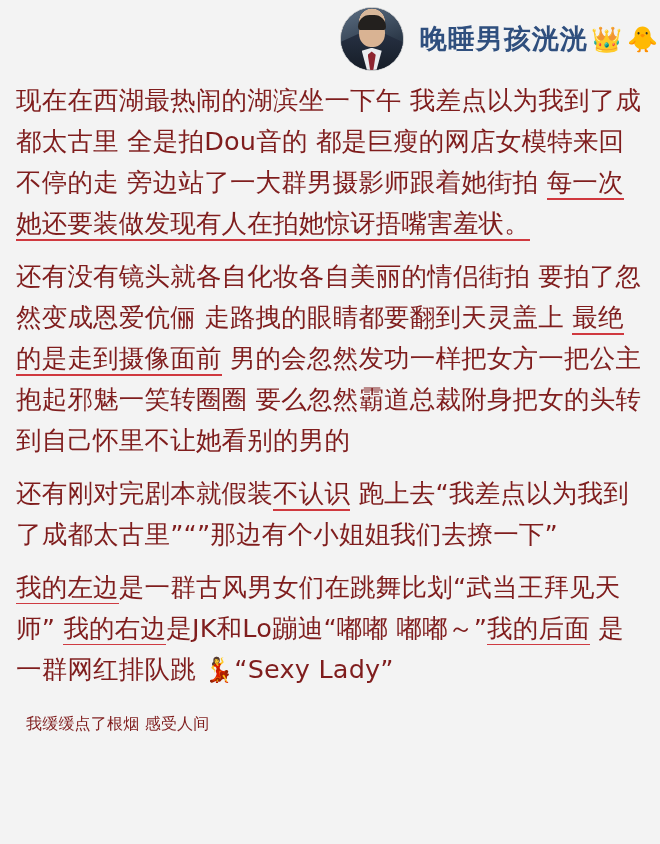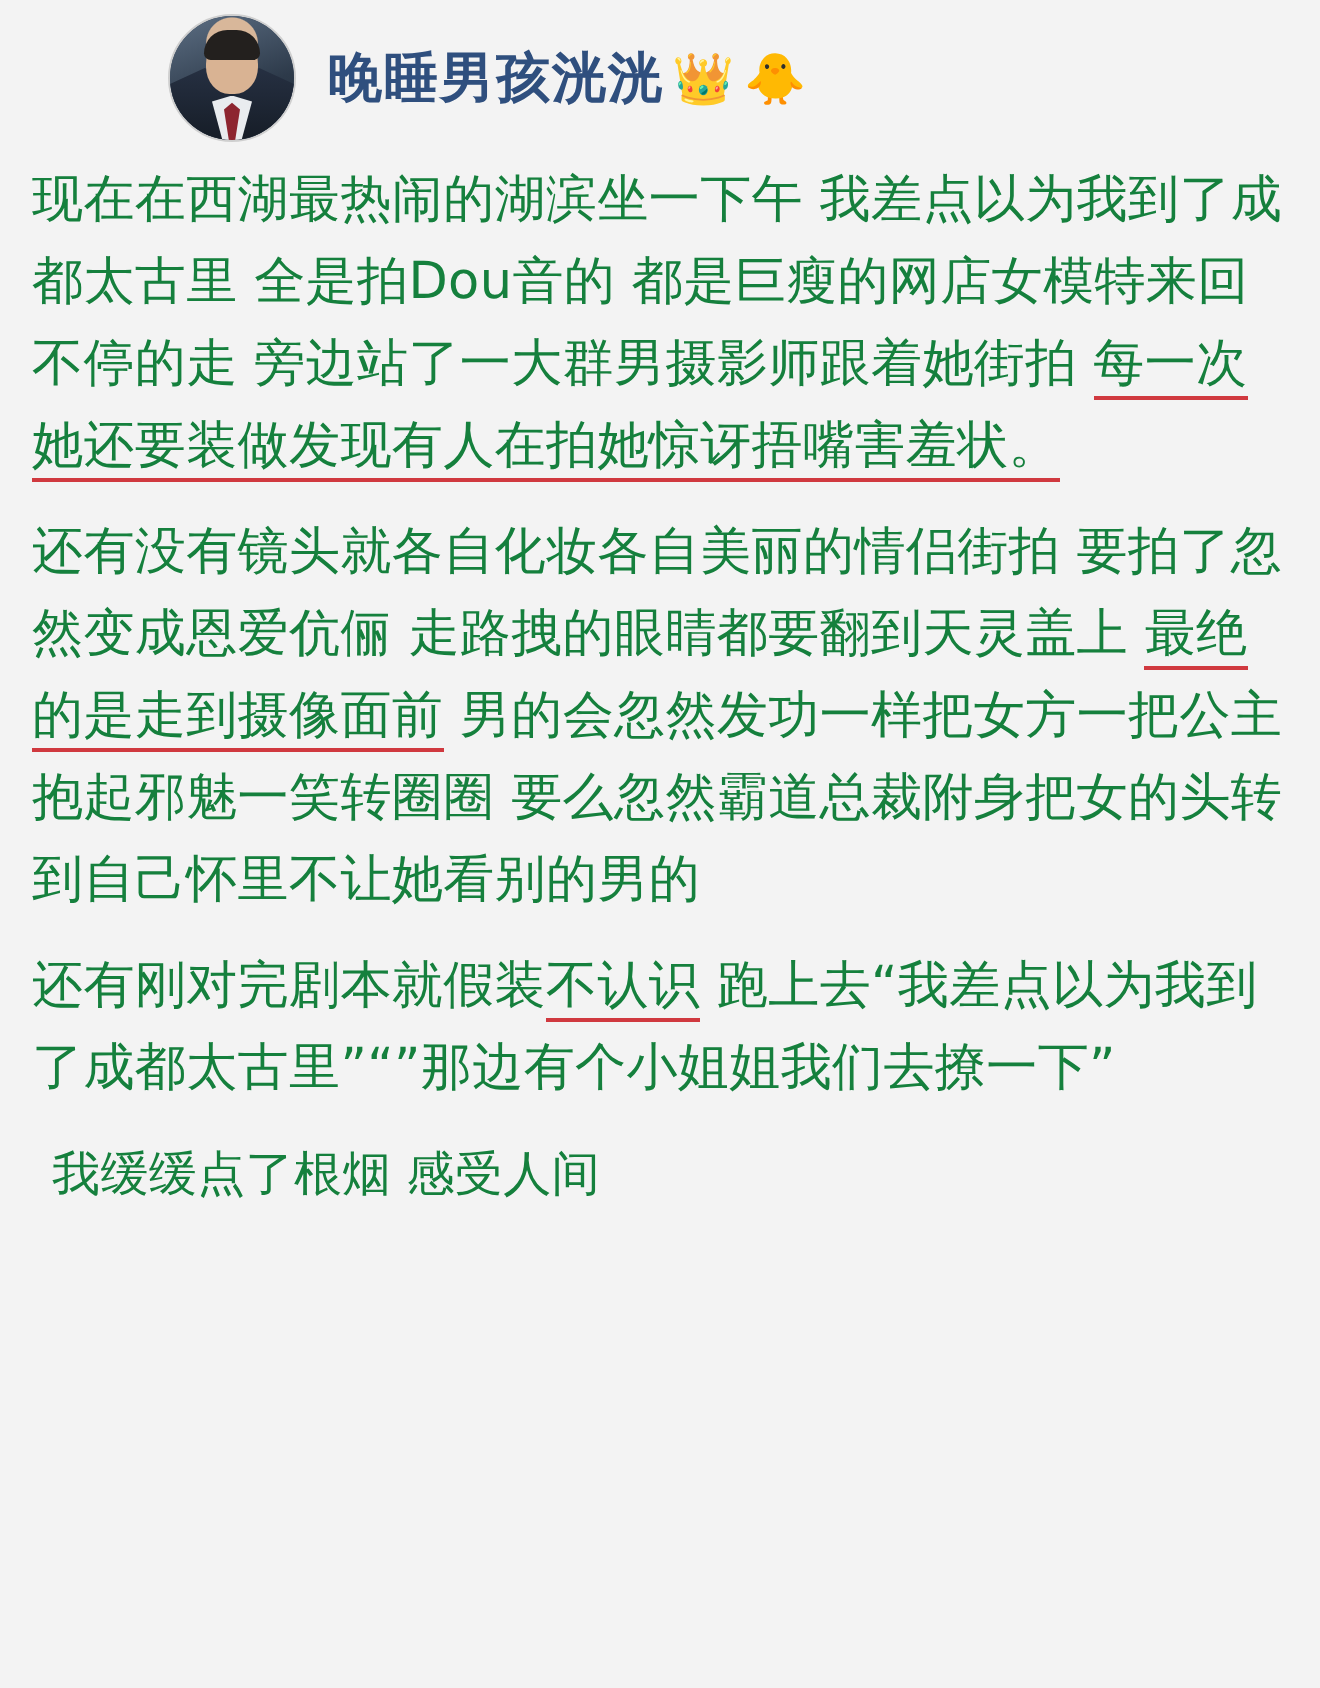--- a/index.html
+++ b/index.html
@@ -21,20 +21,21 @@
     box-sizing: border-box;
   }
 
   
   .header {
     display: flex;
     align-items: center;
     padding: 8px 0 10px 84px;
     height: 80px;
     box-sizing: border-box;
+    justify-content: flex-end;
   }
   .avatar {
     position: relative;
     width: 62px;
     height: 62px;
     border-radius: 50%;
     overflow: hidden;
     flex: 0 0 auto;
     background: #3a4a5e;
     border: 1px solid #cfcfcf;
@@ -104,21 +105,21 @@
     align-items: center;
   }
   .username .emoji {
     font-size: 25px;
     margin-left: 4px;
   }
 
   
   .post {
     padding: 0 16px;
-    color: #15803d;
+    color: #7f1d1d;
     font-size: 25.5px;
     line-height: 41px;
     letter-spacing: 0.2px;
   }
   .para {
     margin: 0;
     text-indent: 0;
     word-break: break-all;
   }
   .para + .para { margin-top: 12px; }
@@ -128,21 +129,21 @@
     border-bottom: 2px solid #d0393f;
     padding-bottom: 1px;
   }
   .ul-red-thin {
     border-bottom: 1.6px solid #cf3b42;
     padding-bottom: 1px;
   }
 
   
   .last-line {
-    font-size: 24px;
+    font-size: 16px;
     padding-left: 10px;
   }
   .dancer { font-size: 24px; }
 </style>
 </head>
 <body>
 
 <div class="page">
 
   <div class="header">
@@ -168,17 +169,20 @@
     </p>
 
     <p class="para">
       <span>还有没有镜头就各自化妆各自美丽的情侣街拍 要拍了忽然变成恩爱伉俪 走路拽的眼睛都要翻到天灵盖上 </span><span class="ul-red">最绝的是走到摄像面前</span><span> 男的会忽然发功一样把女方一把公主抱起邪魅一笑转圈圈 要么忽然霸道总裁附身把女的头转到自己怀里不让她看别的男的</span>
     </p>
 
     <p class="para">
       <span>还有刚对完剧本就假装</span><span class="ul-red">不认识</span><span> 跑上去“我差点以为我到了成都太古里”“”那边有个小姐姐我们去撩一下”</span>
     </p>
 
+    <p class="para">
+      <span class="ul-red-thin">我的左边</span><span>是一群古风男女们在跳舞比划“武当王拜见天师” </span><span class="ul-red-thin">我的右边</span><span>是JK和Lo蹦迪“嘟嘟 嘟嘟～”</span><span class="ul-red-thin">我的后面</span><span> 是一群网红排队跳 </span><span class="dancer">💃</span><span>“Sexy Lady”</span>
+    </p>
 
     <p class="para last-line">我缓缓点了根烟 感受人间</p>
 
   </div>
 </div>
 
 </body></html>

